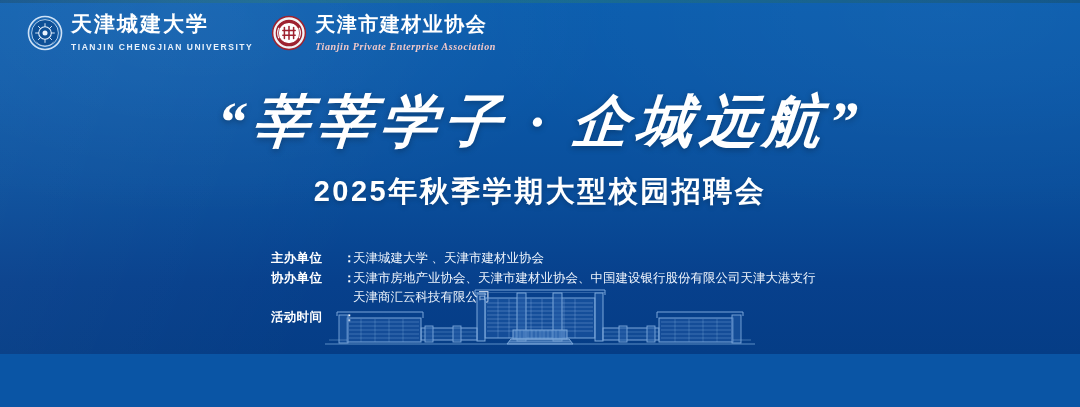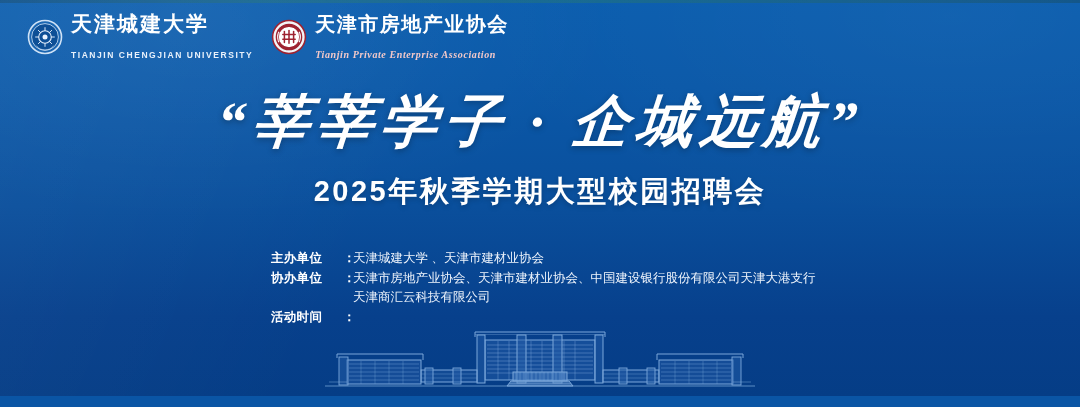--- a/index.html
+++ b/index.html
@@ -2,21 +2,21 @@
 <html><head>
 <meta charset="utf-8">
 <style>
   html,body{margin:0;padding:0;}
   body{
     width:1080px;height:407px;overflow:hidden;
     font-family:"Liberation Sans","DejaVu Sans",sans-serif;
     background:#0a55a5;
   }
   .banner{
-    position:relative;width:1080px;height:396px;overflow:hidden;
+    position:relative;width:1080px;height:354px;overflow:hidden;
     background:linear-gradient(180deg,#0a5dae 0%,#0a58a8 22%,#0a4f9c 52%,#07408c 80%,#053d86 100%);
   }
   
   .sheen{
     position:absolute;inset:0;pointer-events:none;
     background:
       radial-gradient(600px 280px at 18% 6%, rgba(255,255,255,.055), rgba(255,255,255,0) 70%),
       radial-gradient(700px 300px at 88% 4%, rgba(255,255,255,.035), rgba(255,255,255,0) 70%),
       linear-gradient(115deg, rgba(255,255,255,.04) 0%, rgba(255,255,255,0) 38%);
   }
@@ -34,21 +34,21 @@
   .logo{display:flex;align-items:center;gap:8px;}
   .seal{flex:0 0 auto;display:block;}
   .logo-txt{display:flex;flex-direction:column;line-height:1;}
   .logo-cn{
     font-size:21px;font-weight:700;color:#ffffff;letter-spacing:2px;
     font-family:"Liberation Serif","DejaVu Serif",serif;
     white-space:nowrap;
   }
   .logo-en{
     font-size:8.5px;color:#e8f1fb;letter-spacing:1.55px;white-space:nowrap;
-    margin-top:16px;font-weight:600;
+    margin-top:8px;font-weight:600;
   }
   .logo2 .logo-cn{font-size:20px;letter-spacing:1.5px;}
   .logo2 .logo-en{
     color:#f3c9c9;letter-spacing:.6px;font-size:10px;
     font-family:"Liberation Serif","DejaVu Serif",serif;font-style:italic;font-weight:700;
   }
 
   
   .title-wrap{
     position:absolute;left:0;right:0;top:84px;text-align:center;
@@ -132,21 +132,21 @@
           <line x1="13.4" y1="12.6" x2="13.4" y2="23.4"></line>
           <line x1="18" y1="11.6" x2="18" y2="24.2"></line>
           <line x1="22.6" y1="12.6" x2="22.6" y2="23.4"></line>
           <line x1="11.8" y1="15.4" x2="24.2" y2="15.4"></line>
           <line x1="11.8" y1="20.2" x2="24.2" y2="20.2"></line>
         </g>
         <path d="M7.6 12.6 A 12 12 0 0 1 28.4 12.6" fill="none" stroke="#9e2230" stroke-width="2.6"></path>
         <path d="M7.6 23.4 A 12 12 0 0 0 28.4 23.4" fill="none" stroke="#9e2230" stroke-width="2.2"></path>
       </svg>
       <div class="logo-txt">
-        <div class="logo-cn">天津市房地产业协会</div>
+        <div class="logo-cn">天津市建材业协会</div>
         <div class="logo-en">Tianjin Private Enterprise Association</div>
       </div>
     </div>
 
   </div>
 
   <div class="title-wrap">
     <div class="title-cal">“莘莘学子 · 企城远航”</div>
   </div>
 

